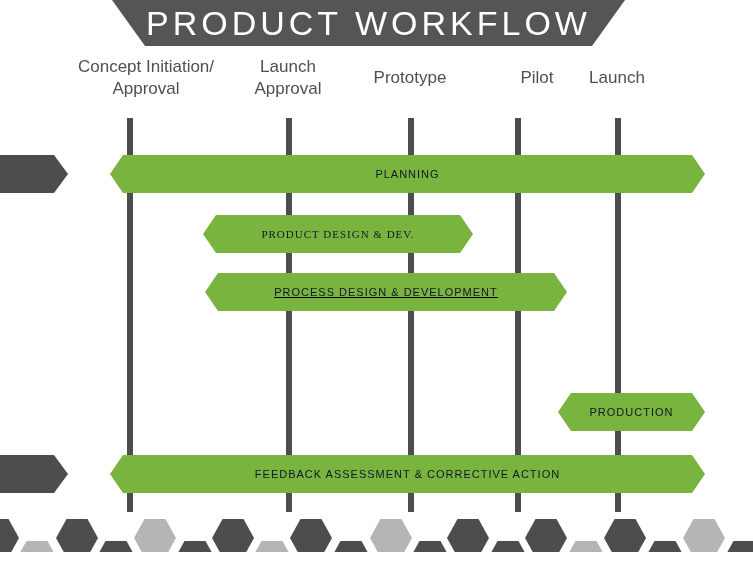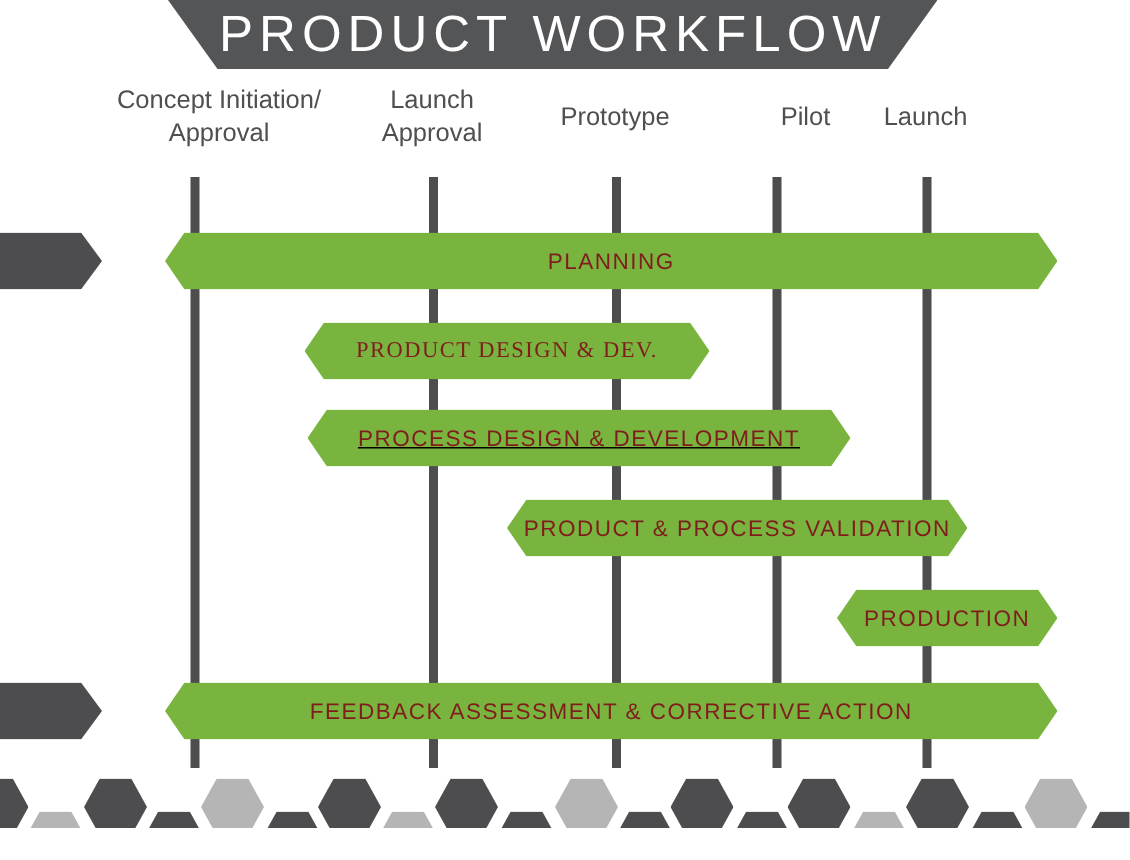--- a/index.html
+++ b/index.html
@@ -28,21 +28,21 @@
   .vline{
     position:absolute;top:118px;width:6px;height:394px;background:var(--dark);
   }
   
   .bar{
     position:absolute;height:38px;background:var(--green);
     clip-path:polygon(13px 0,calc(100% - 13px) 0,100% 50%,calc(100% - 13px) 100%,13px 100%,0 50%);
     display:flex;align-items:center;justify-content:center;
   }
   .bar span{
-    color:#7f1d1d;font-size:15px;letter-spacing:1px;white-space:nowrap;
+    color:#0f172a;font-size:11px;letter-spacing:1px;white-space:nowrap;
   }
   
   .flow-arrow{
     position:absolute;left:0;width:68px;height:38px;background:var(--dark);
     clip-path:polygon(0 0,calc(100% - 14px) 0,100% 50%,calc(100% - 14px) 100%,0 100%);
   }
   
   .hex{
     position:absolute;width:42px;height:38px;
     clip-path:polygon(25% 0,75% 0,100% 50%,75% 100%,25% 100%,0 50%);
@@ -91,23 +91,20 @@
 
   <div class="bar" style="left:110px;top:155px;width:595px;">
     <span>PLANNING</span>
   </div>
   <div class="bar" style="left:203px;top:215px;width:270px;font-family:Liberation Serif, serif;">
     <span>PRODUCT DESIGN &amp; DEV.</span>
   </div>
   <div class="bar" style="left:205px;top:273px;width:362px;text-decoration:underline;">
     <span>PROCESS DESIGN &amp; DEVELOPMENT</span>
   </div>
-  <div class="bar" style="left:338px;top:333px;width:307px;">
-    <span>PRODUCT &amp; PROCESS VALIDATION</span>
-  </div>
   <div class="bar" style="left:558px;top:393px;width:147px;">
     <span>PRODUCTION</span>
   </div>
   <div class="bar" style="left:110px;top:455px;width:595px;">
     <span>FEEDBACK ASSESSMENT &amp; CORRECTIVE ACTION</span>
   </div>
 
   <div>
       <div class="hex dark" style="left: -23px; top: 519px;"></div>
       <div class="hex dark" style="left: 56px; top: 519px;"></div>

